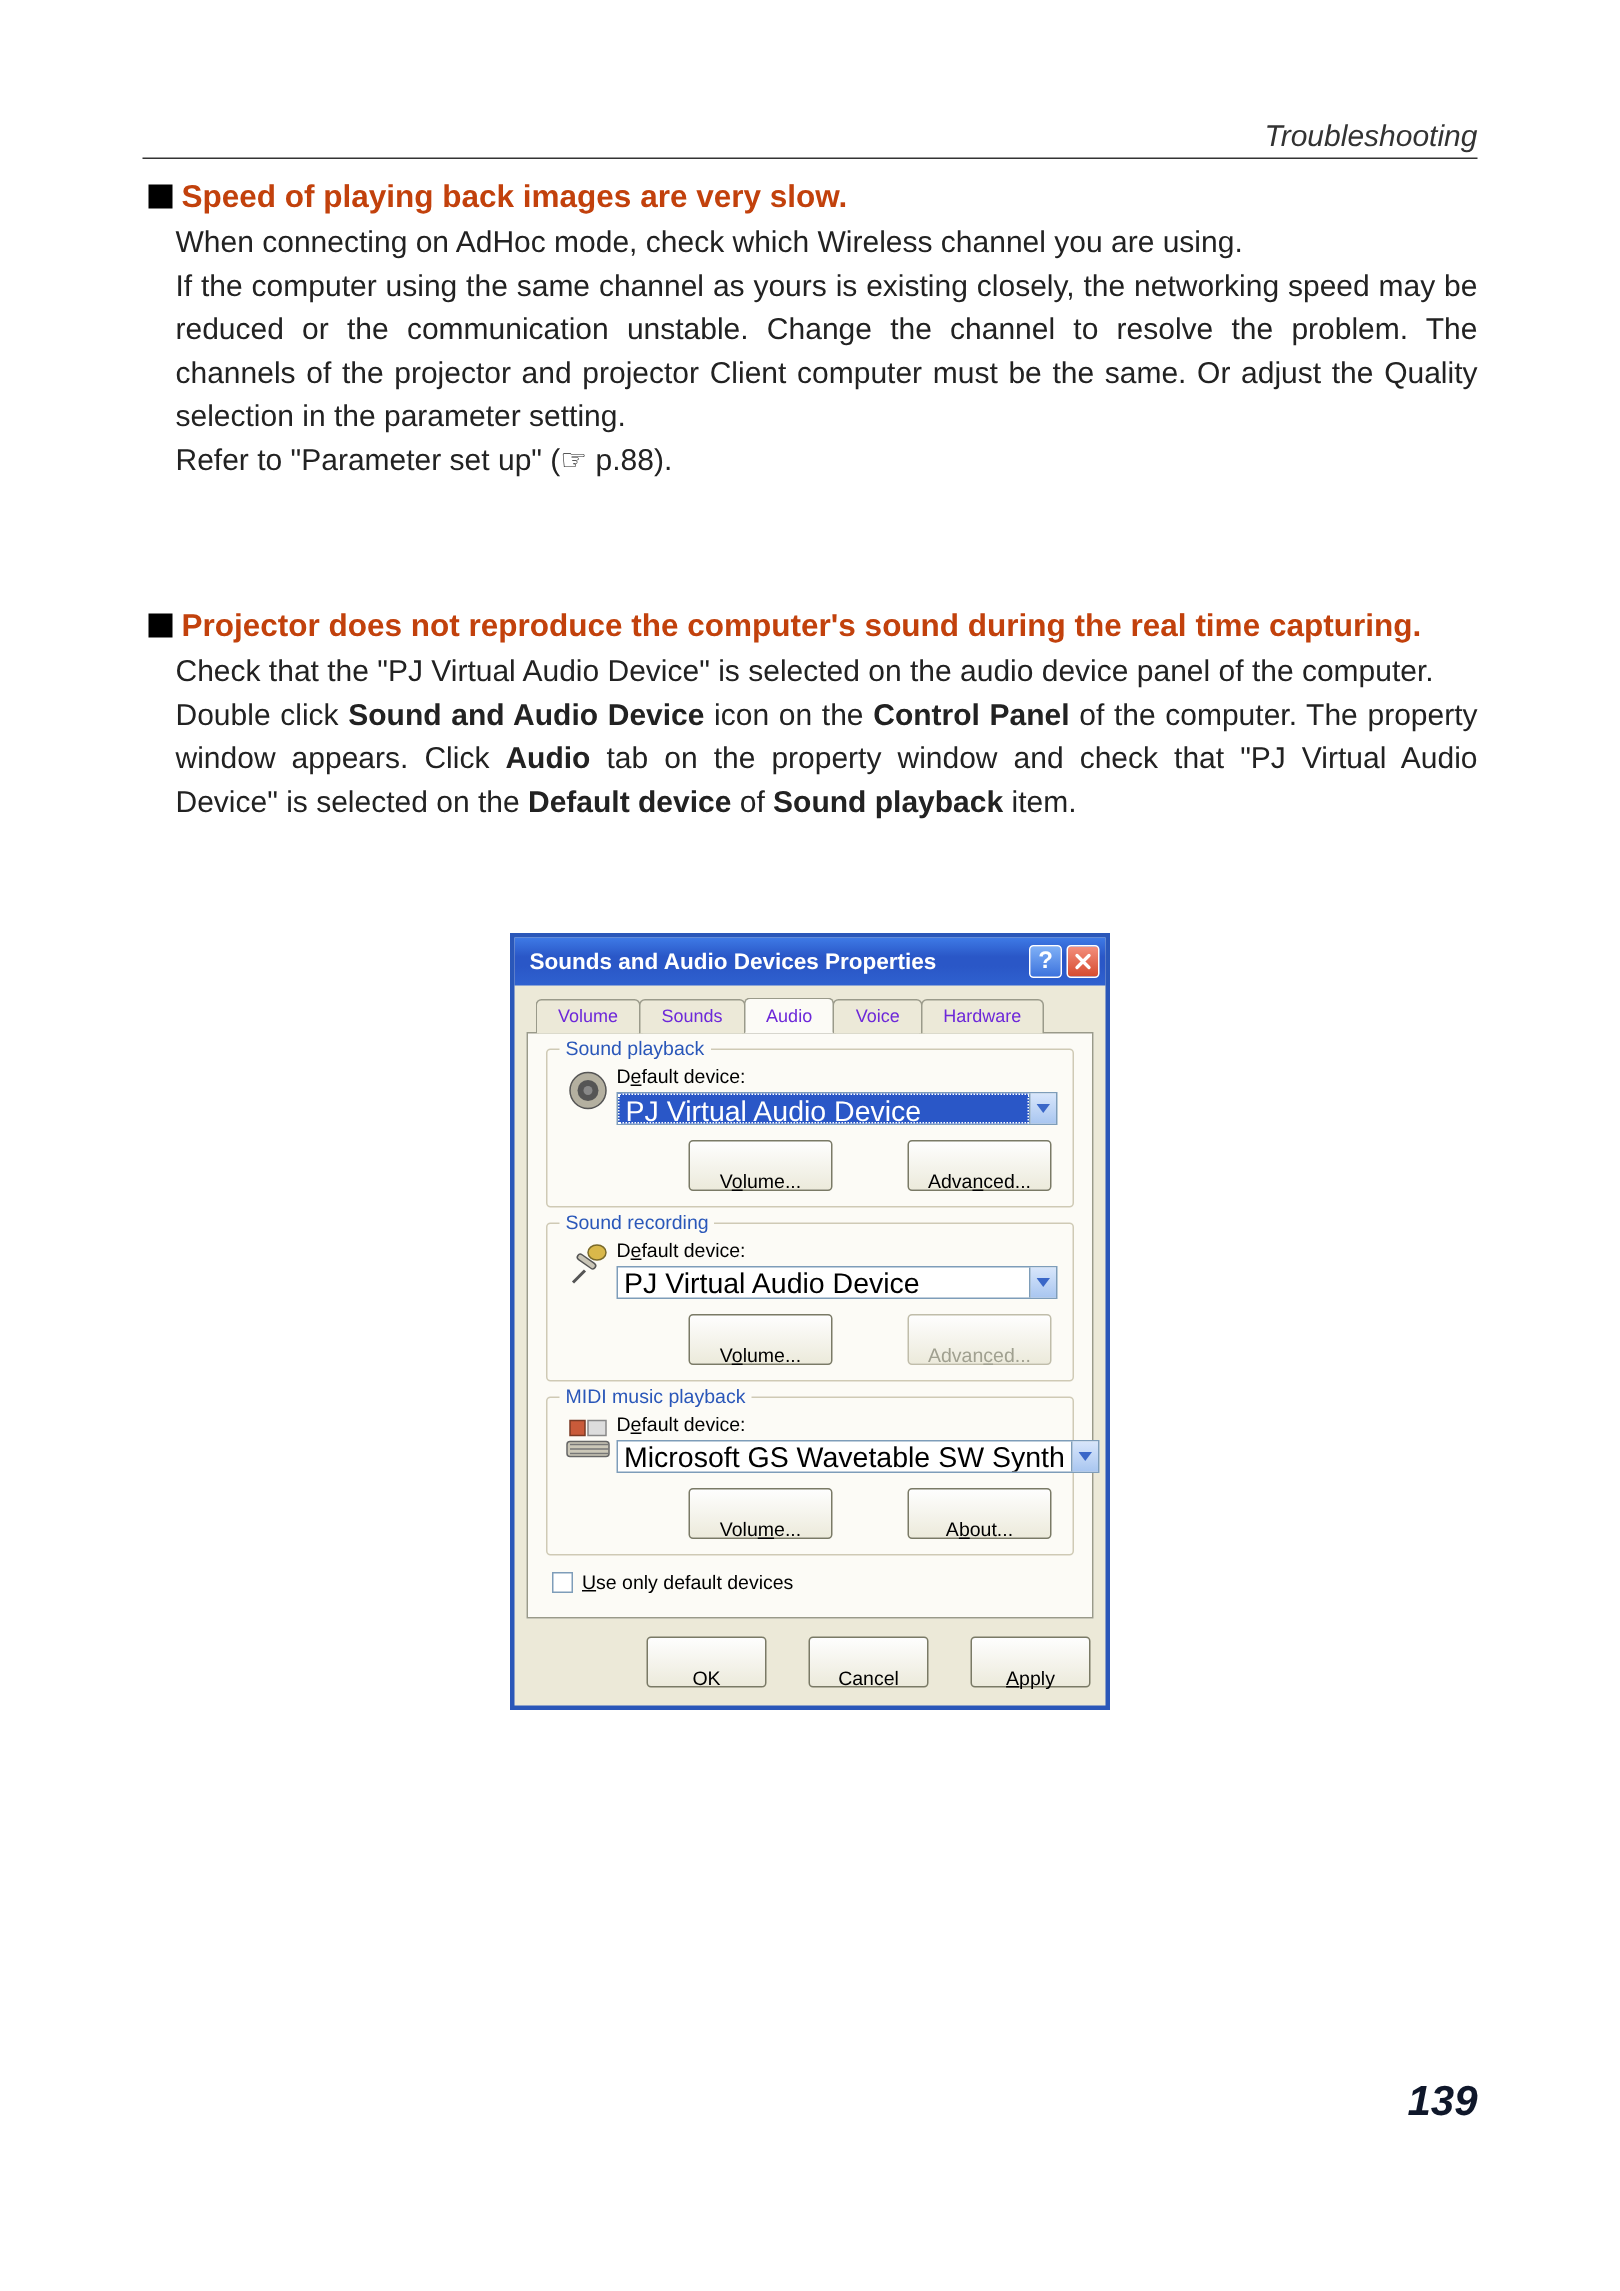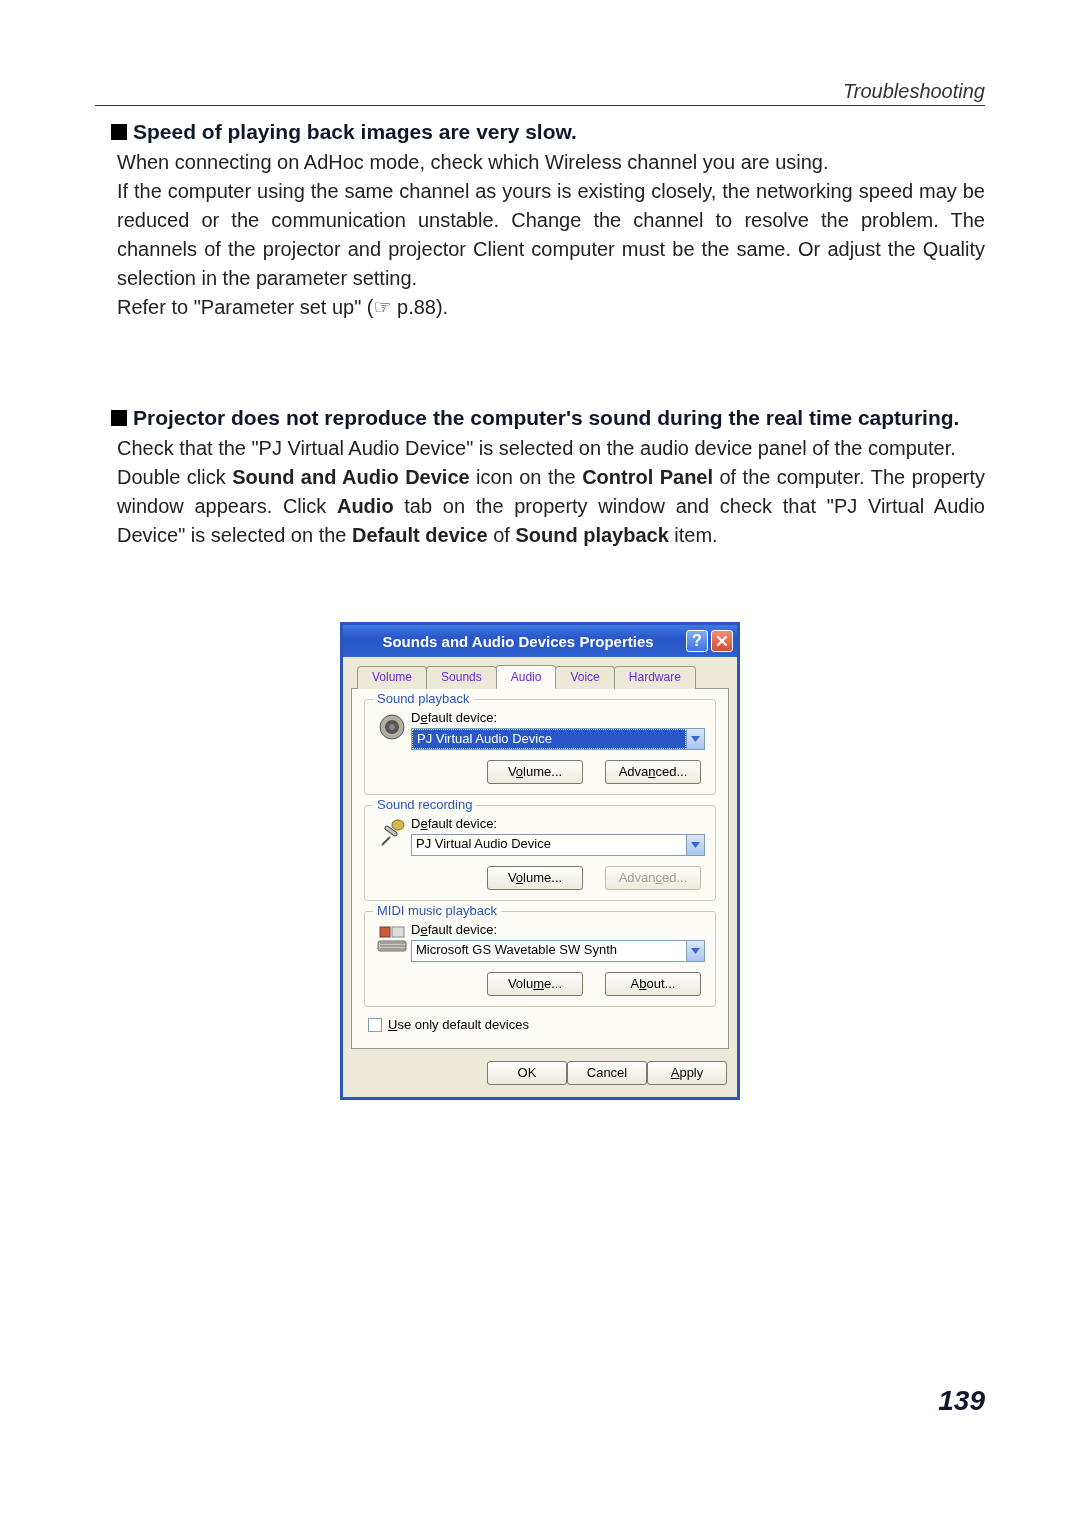--- a/index.html
+++ b/index.html
@@ -24,22 +24,22 @@
   }
   .header-right {
     float: right;
     font-style: italic;
     font-size: 20px;
     color: #333;
   }
   .sect-title {
     font-size: 21px;
     font-weight: bold;
-    color: #0f172a;
-    margin: 0 0 4px 16px;
+    color: #c2410c;
+    margin: 0 0 4px 4px;
   }
   .sect-title .square {
     display: inline-block;
     width: 16px;
     height: 16px;
     background: #000;
     margin-right: 6px;
     position: relative;
     top: 1px;
   }
@@ -74,21 +74,20 @@
   }
   .titlebar {
     height: 32px;
     background: linear-gradient(180deg,#3e7ae6 0%,#2a57c7 40%,#2a57c7 60%,#2f61d0 100%);
     display: flex;
     align-items: center;
     padding: 0 4px 0 10px;
     color: #fff;
     font-weight: bold;
     font-size: 15px;
-    text-align: center;
   }
   .titlebar-text { flex: 1; }
   .titlebtn {
     width: 22px;
     height: 22px;
     margin-left: 3px;
     border: 1px solid #fff;
     border-radius: 3px;
     display: inline-flex;
     align-items: center;
@@ -168,21 +167,21 @@
     height: 22px;
   }
   .select.hl .sel-text {
     background: #2a57c7;
     border: 1px dotted #fff;
     color:#fff;
   }
   .sel-text {
     flex: 1;
     padding: 1px 4px;
-    font-size: 13px;
+    font-size: 19px;
     text-align: left;
     white-space: nowrap;
     overflow:hidden;
   }
   .sel-arrow {
     width: 18px;
     background: linear-gradient(180deg,#d8e6fb,#a9c6f0);
     border-left: 1px solid #7e9db9;
     display:flex;align-items:center;justify-content:center;
   }
@@ -195,21 +194,22 @@
   }
   .winbtn {
     min-width: 96px;
     height: 24px;
     border: 1px solid #7a7a66;
     border-radius: 3px;
     background: linear-gradient(180deg,#fefefe,#eceadb);
     font-size: 13px;
     text-align: center;
     line-height: 22px;
-    padding: 0 6px;
+    padding: 16px 6px;
+    margin-left: 28px;
   }
   .winbtn.disabled {
     color: #a0a090;
     border-color: #c0bdaa;
   }
   .check-row {
     display:flex; align-items:center; gap:6px; font-size:13px;
     margin: 4px 0 6px 4px;
   }
   .chkbox {

